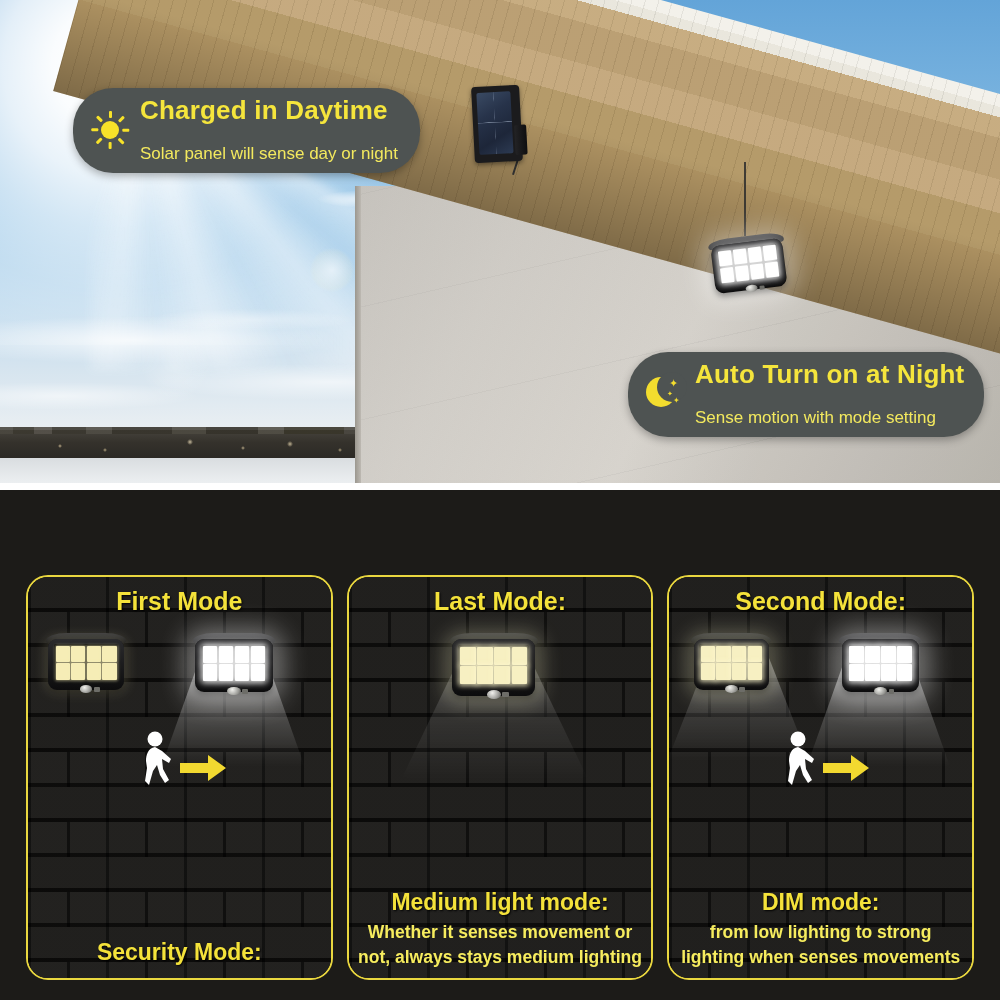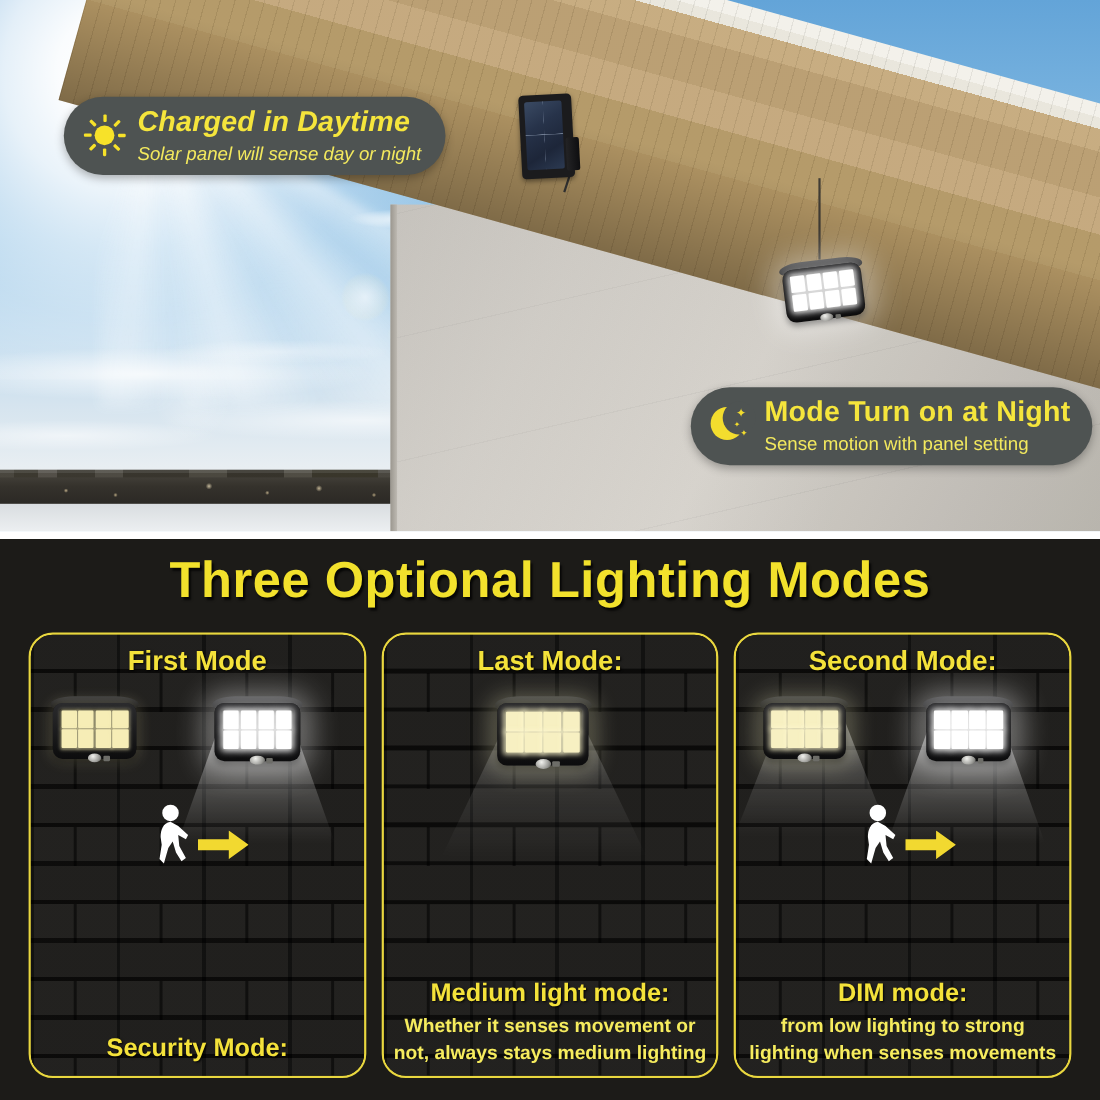--- a/index.html
+++ b/index.html
@@ -224,23 +224,23 @@
     position:absolute; display:flex; align-items:center; gap:11px;
     background:#4e5352; border-radius:40px;
     padding:9px 22px 10px 18px;
     box-shadow:0 3px 9px rgba(0,0,0,.30);
   }
   .badge .btext { line-height:1.06; }
   .badge .btitle {
     color:#f5e53c; font-size:26px; font-weight:bold; letter-spacing:.2px; white-space:nowrap;
   }
   .badge .bsub {
-    color:#f3e95e; font-size:17px; white-space:nowrap; margin-top:6px;
-  }
-  #badge-day  { left:58px;  top:88px;font-style:italic; }
+    color:#f3e95e; font-size:17px; white-space:nowrap; margin-top:20px;
+  }
+  #badge-day  { left:73px;  top:88px; }
   #badge-night{ left:628px; top:352px; padding:9px 20px 10px 16px; }
 
   .sun-icon { position:relative; width:38px; height:38px; flex:0 0 38px; }
   .sun-icon .core {
     position:absolute; left:10px; top:10px; width:18px; height:18px;
     background:#f7e229; border-radius:50%;
   }
   .sun-icon .ray {
     position:absolute; left:18px; top:0; width:2.6px; height:7px;
     background:#f7e229; border-radius:1px; transform-origin:1.3px 19px;
@@ -419,30 +419,29 @@
 
     <div class="badge" id="badge-night">
       <div class="moon-icon">
         <div class="mc"></div>
         <div class="cut"></div>
         <div class="star s1">✦</div>
         <div class="star s2">✦</div>
         <div class="star s3">✦</div>
       </div>
       <div class="btext">
-        <div class="btitle">Mode Turn on at Night</div>
-        <div class="bsub">Sense motion with panel setting</div>
+        <div class="btitle">Auto Turn on at Night</div>
+        <div class="bsub">Sense motion with mode setting</div>
       </div>
     </div>
   </div>
 
   <div class="gap"></div>
 
   <div class="panel">
-    <div class="panel-title">Three Optional Lighting Modes</div>
 
     <div class="cards">
 
       <div class="card">
         <div class="brick"></div>
         <div class="card-title">First Mode</div>
         <div class="scene">
           <div class="cone strong" style="left:130px;top:18px;width:150px;height:135px;clip-path:polygon(32% 0,68% 0,100% 100%,0% 100%);"></div>
           <div class="lamp warm" style="position:absolute;left:18px;top:10px;width:80px;height:66px;">
             <div class="hood"></div>

